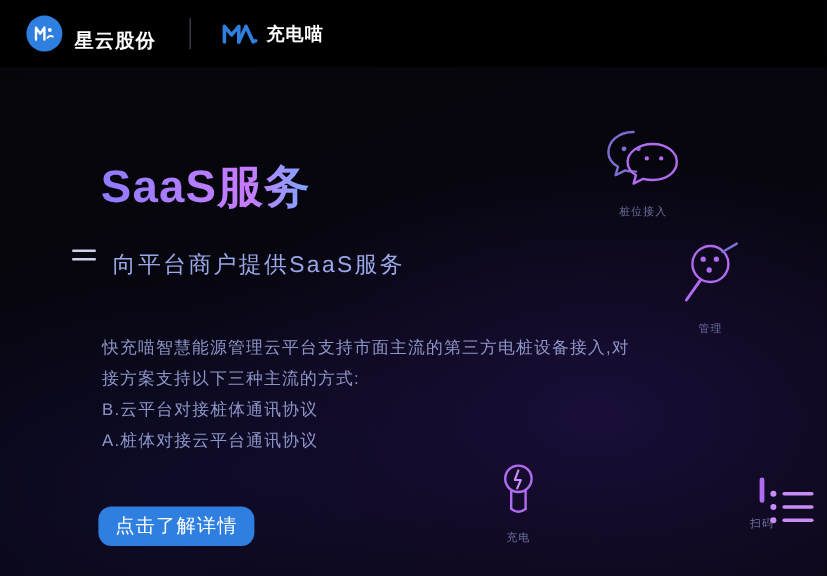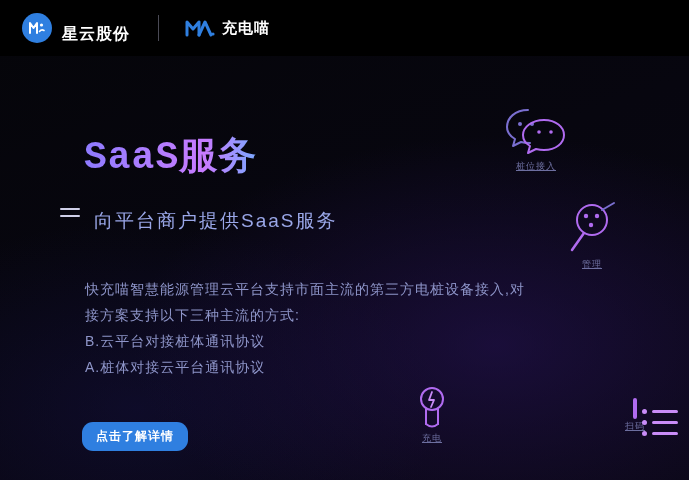--- a/index.html
+++ b/index.html
@@ -91,21 +91,20 @@
     left: 84px;
     top: 130px;
     font-size: 38px;
     font-weight: bold;
     letter-spacing: 1px;
     background: linear-gradient(90deg, #8e7bff 0%, #b07dff 40%, #c77bff 70%, #7aa8ff 100%);
     -webkit-background-clip: text;
     background-clip: text;
     color: transparent;
     white-space: nowrap;
-    font-family: Liberation Mono, monospace;
   }
   .subtitle-row {
     position: absolute;
     left: 60px;
     top: 208px;
     display: flex;
     align-items: flex-start;
     gap: 14px;
   }
   .menu-icon {
@@ -143,40 +142,38 @@
   .body-copy p { margin: 0; }
 
   .cta {
     position: absolute;
     left: 82px;
     top: 422px;
     background: #2f7fe0;
     color: #ffffff;
     border: none;
     border-radius: 11px;
-    font-size: 12px;
+    font-size: 16px;
     padding: 6px 14px;
     letter-spacing: 1px;
     cursor: pointer;
     font-family: "Liberation Sans", sans-serif;
-    font-weight: bold;
   }
 
   
   .node {
     position: absolute;
     text-align: center;
   }
   .node .node-label {
     color: #6d6fa0;
     font-size: 9px;
     letter-spacing: 1px;
-    margin-top: 2px;
+    margin-top: 12px;
     display: block;
-    text-decoration: underline;
   }
   .node svg { display: block; margin: 0 auto; }
 
   #node-wechat { left: 495px; top: 100px; width: 82px; }
   #node-scan   { left: 556px; top: 200px; width: 72px; }
   #node-cloud  { left: 498px; top: 318px; width: 92px; }
   #node-charge { left: 401px; top: 386px; width: 62px; }
   #node-card   { left: 604px; top: 400px; width: 62px; }
 
   .card-box {

